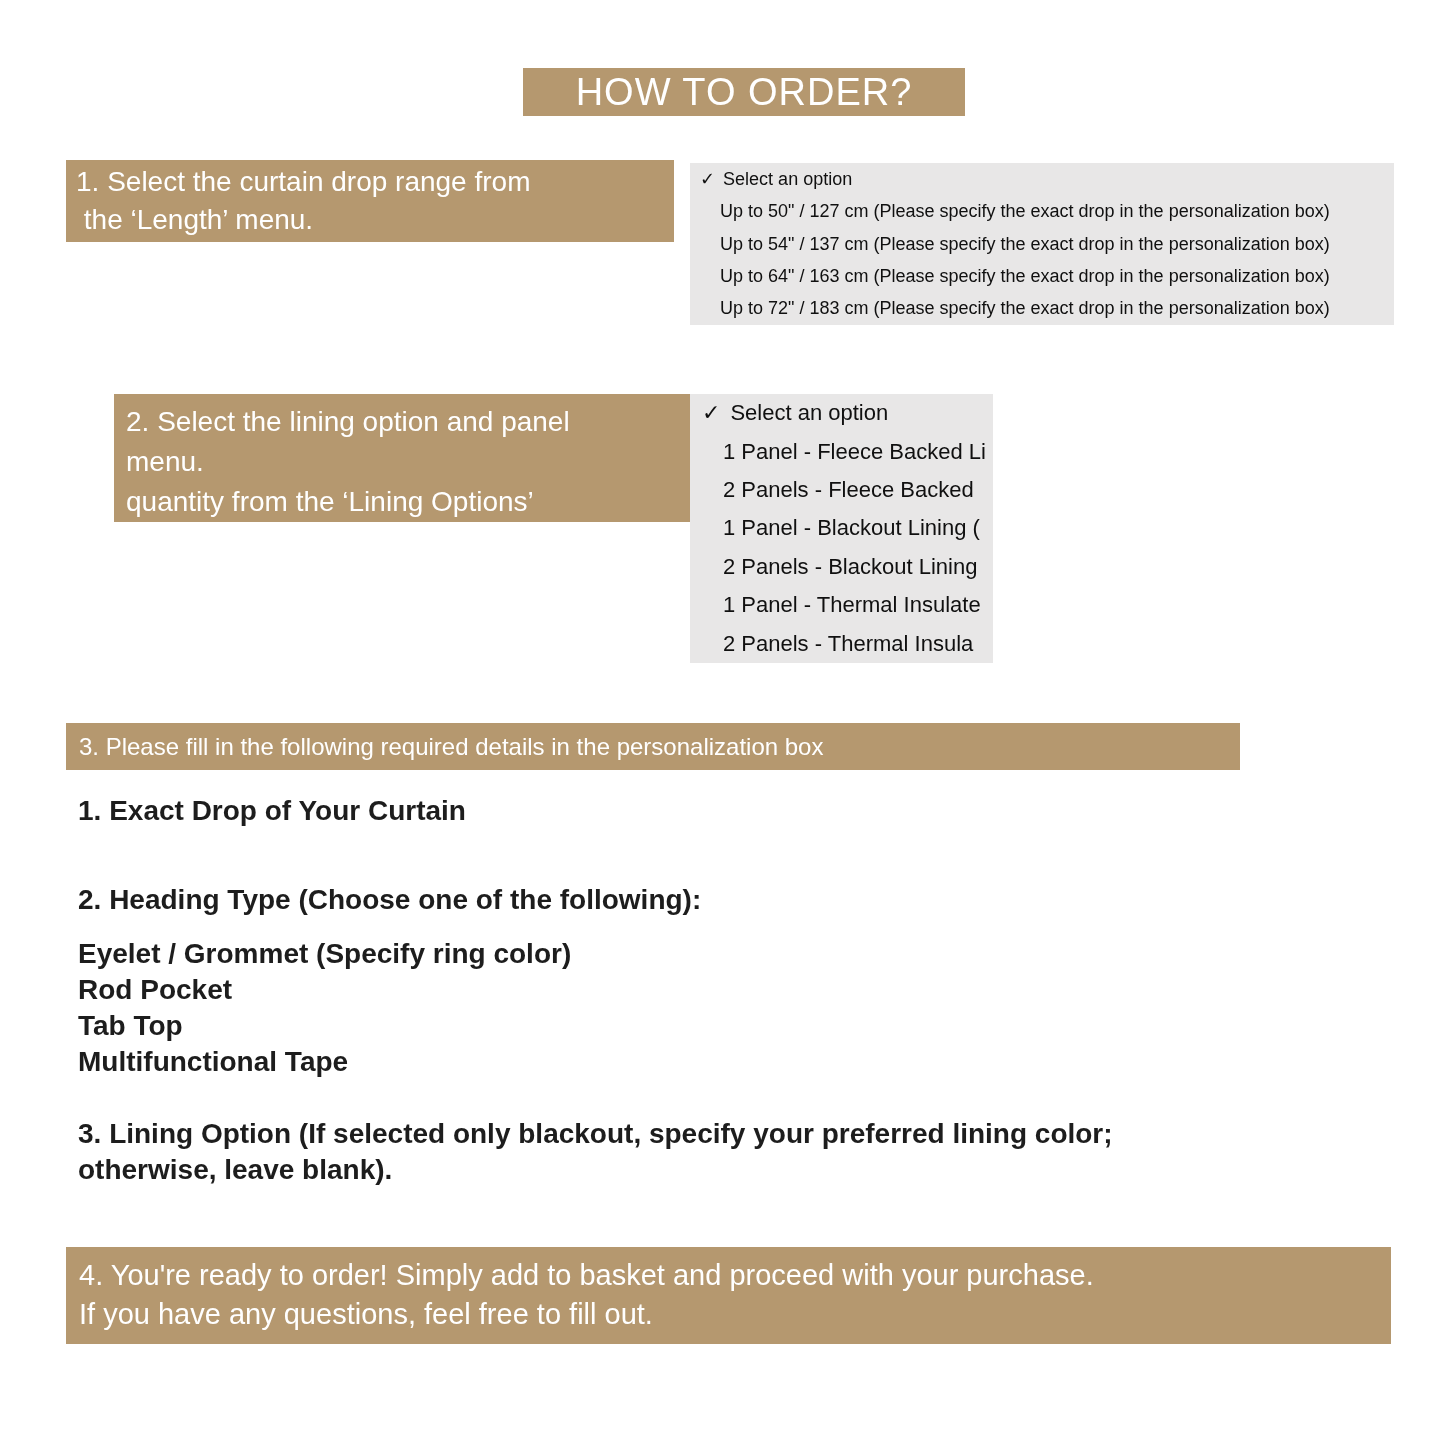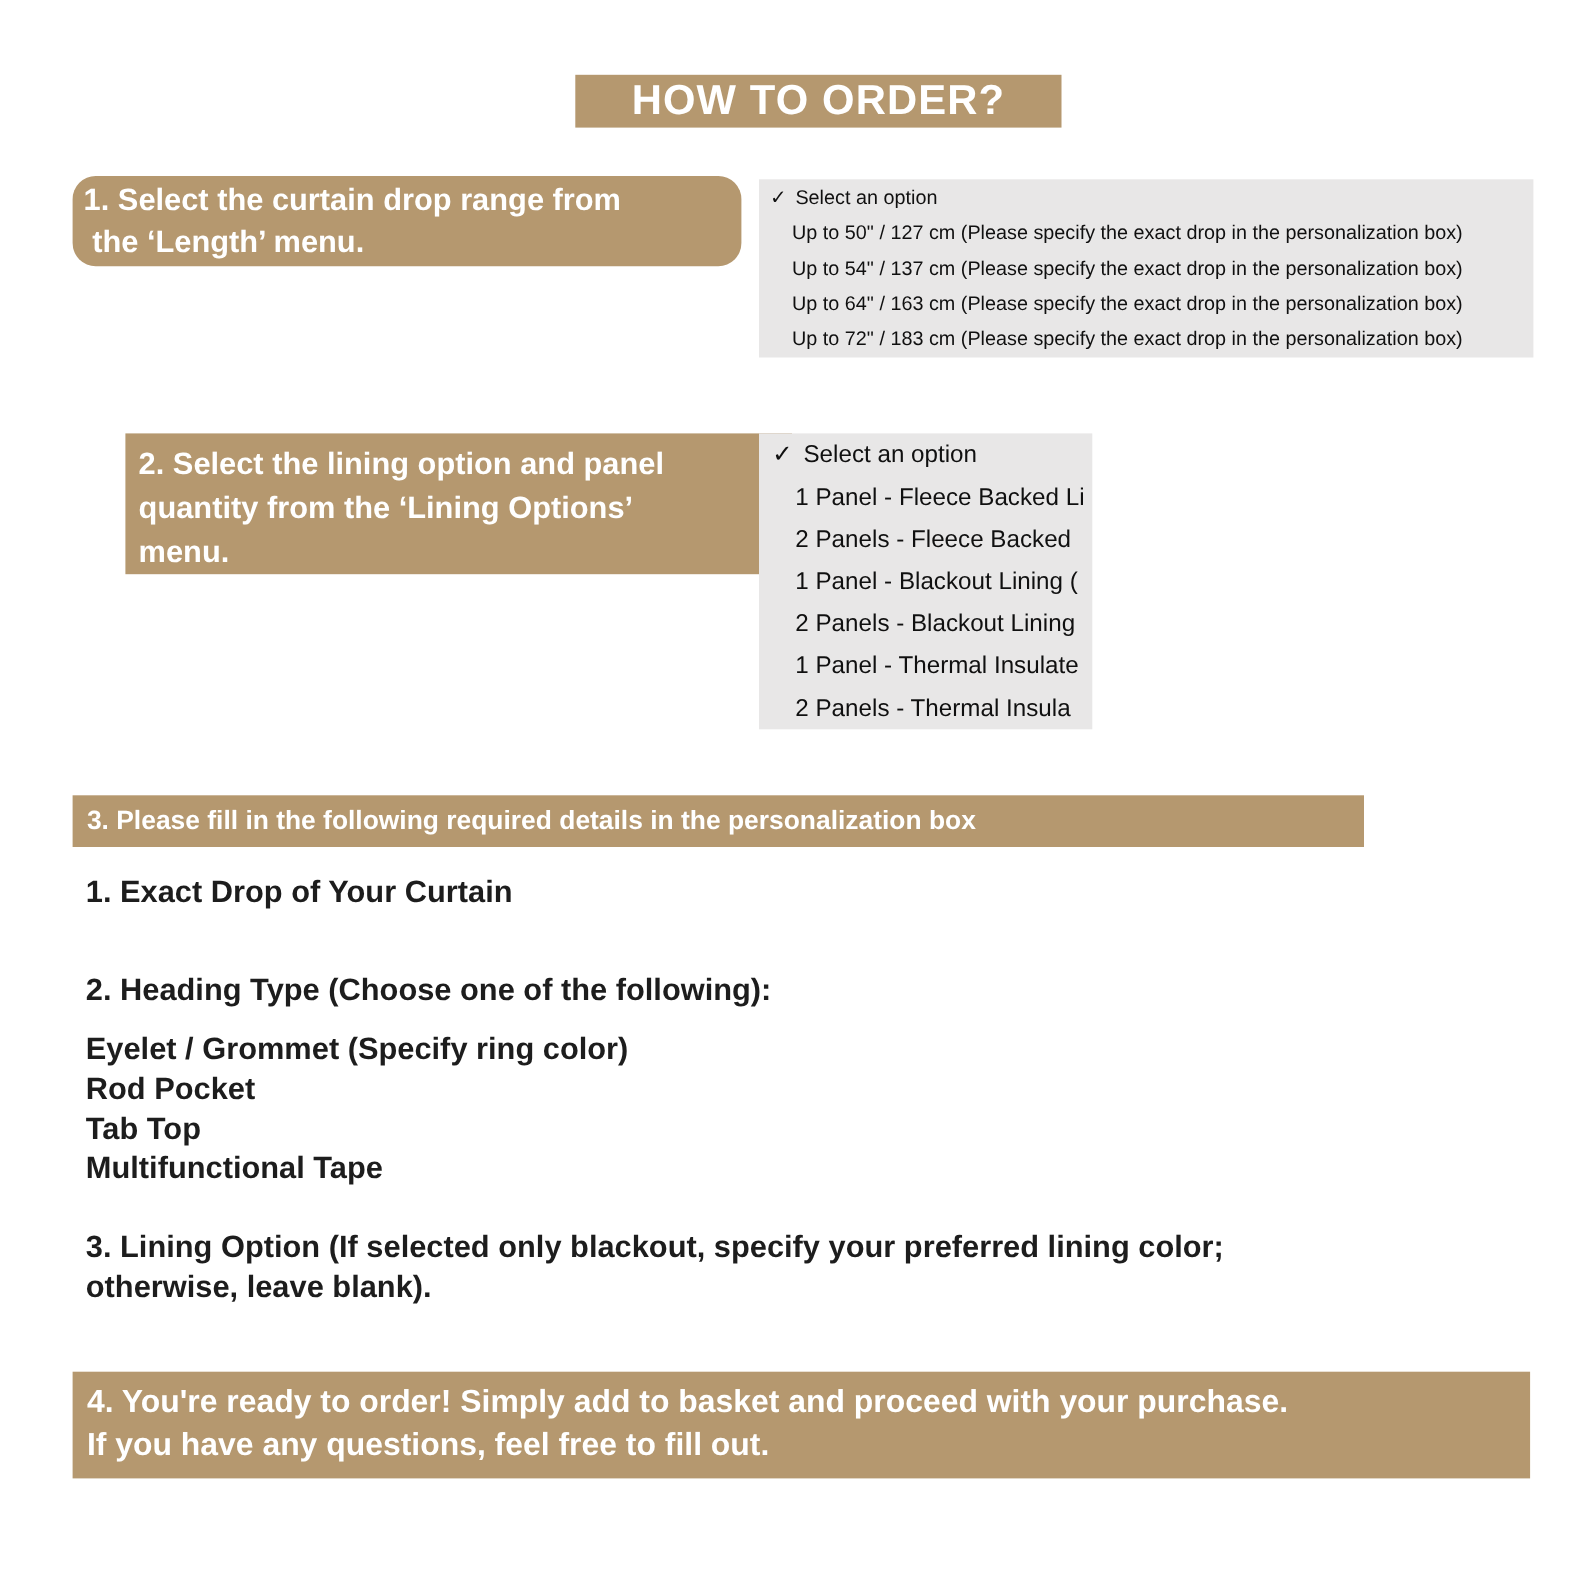--- a/index.html
+++ b/index.html
@@ -8,34 +8,34 @@
     width: 1445px;
     height: 1445px;
     background: #ffffff;
     font-family: "Liberation Sans", sans-serif;
     overflow: hidden;
   }
   .banner {
     position: absolute;
     background: #b5986f;
     color: #ffffff;
-    font-weight: 700;
+    font-weight: 400;
     box-sizing: border-box;
   }
   .banner .line { white-space: pre; }
 
   .title-banner {
     left: 523px; top: 68px; width: 442px; height: 48px;
     display: flex; align-items: center; justify-content: center;
     font-size: 38px; letter-spacing: 1px;
   }
   .step1-banner {
     left: 66px; top: 160px; width: 608px; height: 82px;
     padding: 3px 10px;
-    font-size: 28px; line-height: 38px; border-radius: 21px;
+    font-size: 28px; line-height: 38px;
   }
   .step2-banner {
     left: 66px; top: 394px; width: 606px; height: 128px;
     padding: 8px 12px;
     font-size: 28px; line-height: 40px; margin-left: 48px;
   }
   .step3-banner {
     left: 66px; top: 723px; width: 1174px; height: 47px;
     display: flex; align-items: center;
     padding-left: 13px;
@@ -114,22 +114,22 @@
       <span>Select an option</span>
     </div>
     <div class="row">Up to 50" / 127 cm (Please specify the exact drop in the personalization box)</div>
     <div class="row">Up to 54" / 137 cm (Please specify the exact drop in the personalization box)</div>
     <div class="row">Up to 64" / 163 cm (Please specify the exact drop in the personalization box)</div>
     <div class="row">Up to 72" / 183 cm (Please specify the exact drop in the personalization box)</div>
   </div>
 
   <div class="banner step2-banner">
     <div class="line">2. Select the lining option and panel</div>
+    <div class="line">menu.</div>
     <div class="line">quantity from the ‘Lining Options’</div>
-    <div class="line">menu.</div>
   </div>
 
   <div class="dropdown lining-dropdown">
     <div class="row selected">
       <span class="check">✓</span>
       <span>Select an option</span>
     </div>
     <div class="row">1 Panel - Fleece Backed Li</div>
     <div class="row">2 Panels - Fleece Backed</div>
     <div class="row">1 Panel - Blackout Lining (</div>

